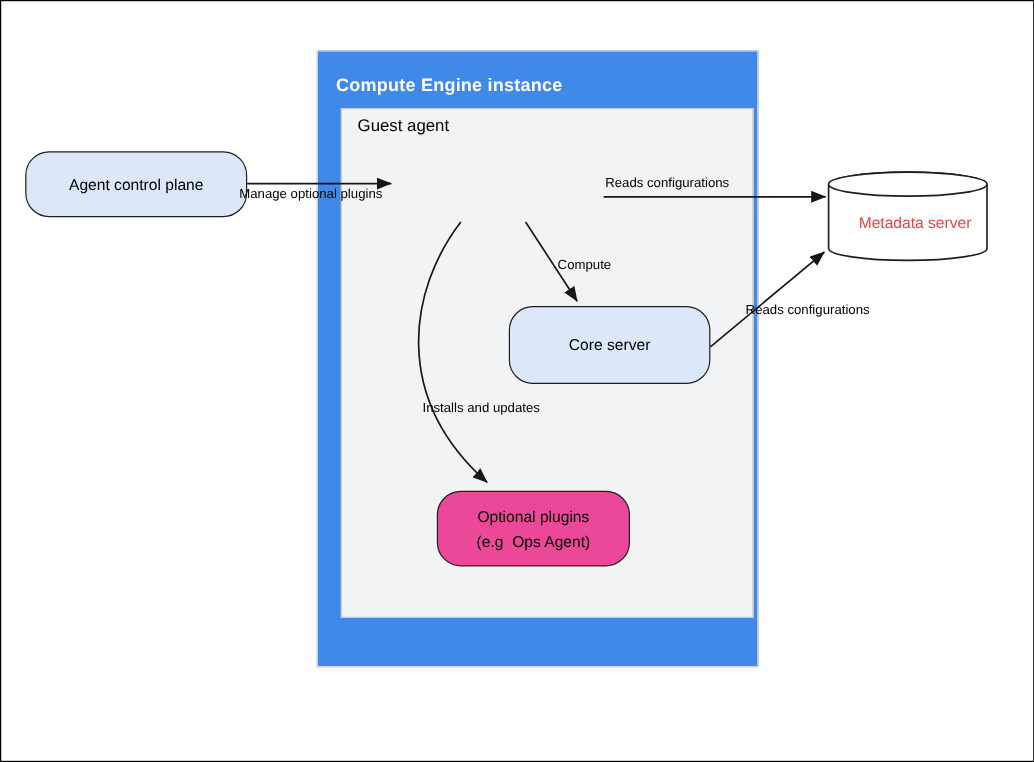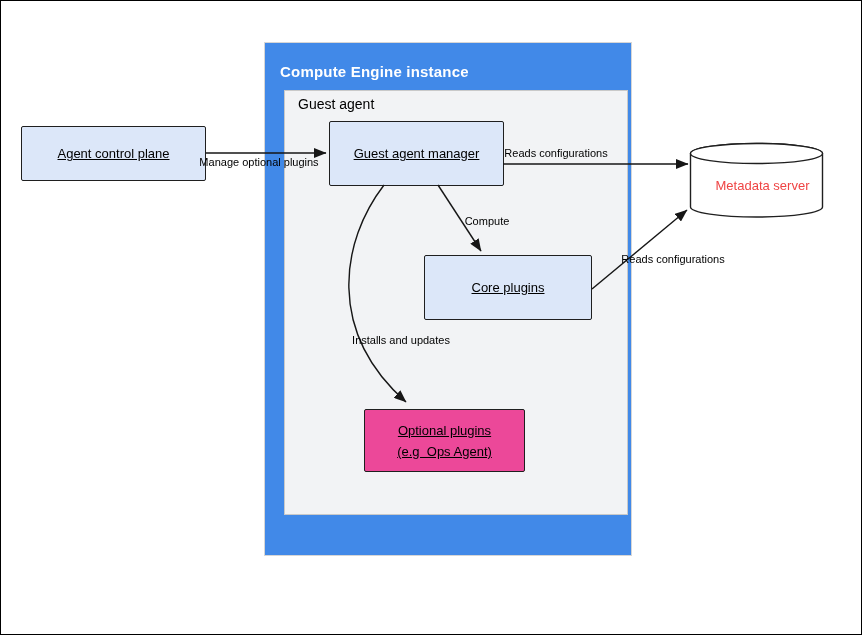--- a/index.html
+++ b/index.html
@@ -48,30 +48,29 @@
     left: 13px; top: 5px;
     color: #000;
     font-size: 14px;
   }
 
   
   .node {
     position: absolute;
     box-sizing: border-box;
     border: 1px solid #1F1F1F;
-    border-radius: 2px;
+    border-radius: 20px;
     display: flex;
     align-items: center;
     justify-content: center;
     flex-direction: column;
     text-align: center;
     font-size: 13px;
     color: #000;
     line-height: 21px;
-    text-decoration: underline;
   }
   .node.blue-fill { background: #DCE7F9; }
   .node.yellow-fill { background: #ec4899; }
 
   #node-agent-control-plane { left: 20px; top: 125px; width: 185px; height: 55px; }
   #node-guest-agent-manager { left: 44px; top: 30px;  width: 175px; height: 65px; }
   #node-core-plugin         { left: 139px; top: 164px; width: 168px; height: 65px; }
   #node-optional-plugins    { left: 79px; top: 318px; width: 161px; height: 63px; }
   #node-optional-plugins .pre { white-space: pre; }
 
@@ -118,26 +117,23 @@
 <body>
 
 <div class="canvas">
 
   <div class="blue-container">
     <div class="blue-title">Compute Engine instance</div>
 
     <div class="gray-box">
       <div class="gray-title">Guest agent</div>
 
-      <div class="node blue-fill" id="node-guest-agent-manager">
-        <span>Guest agent manager</span>
-      </div>
 
       <div class="node blue-fill" id="node-core-plugin">
-        <span>Core plugins</span>
+        <span>Core server</span>
       </div>
 
       <div class="node yellow-fill" id="node-optional-plugins">
         <span>Optional plugins</span>
         <span class="pre">(e.g  Ops Agent)</span>
       </div>
     </div>
   </div>
 
   <div class="node blue-fill" id="node-agent-control-plane">

